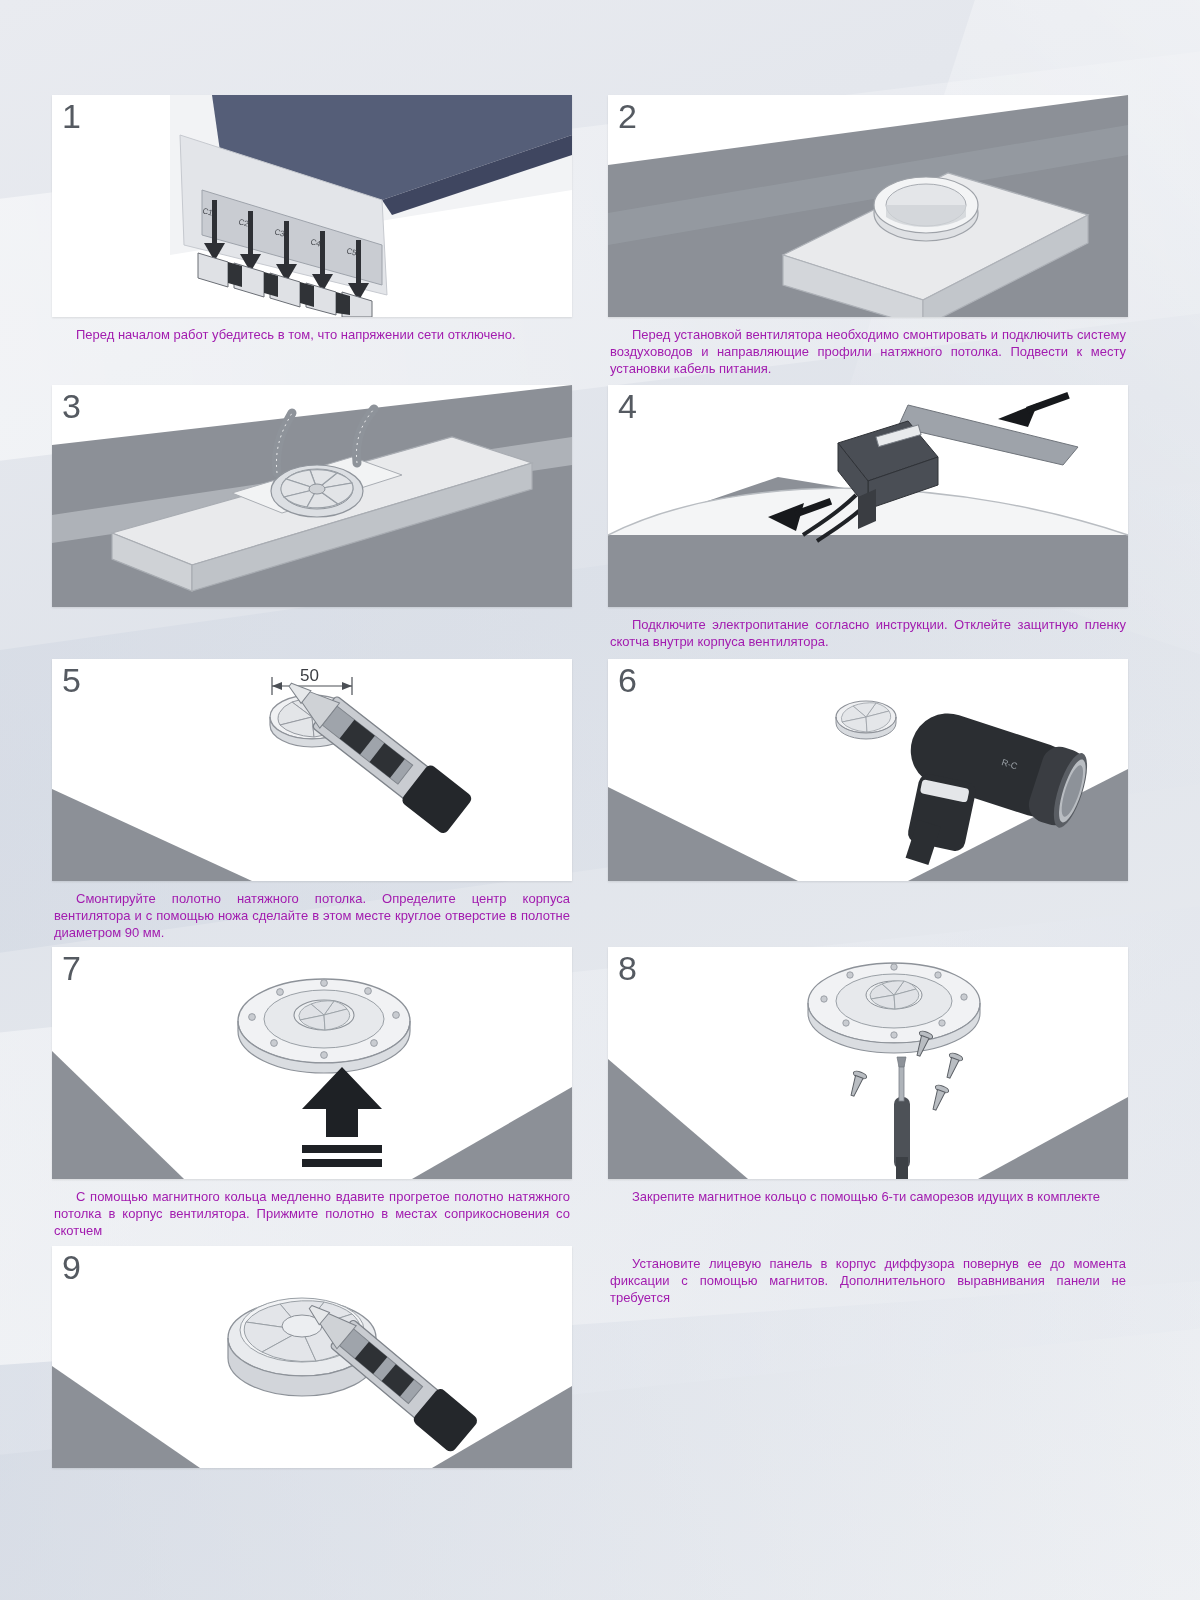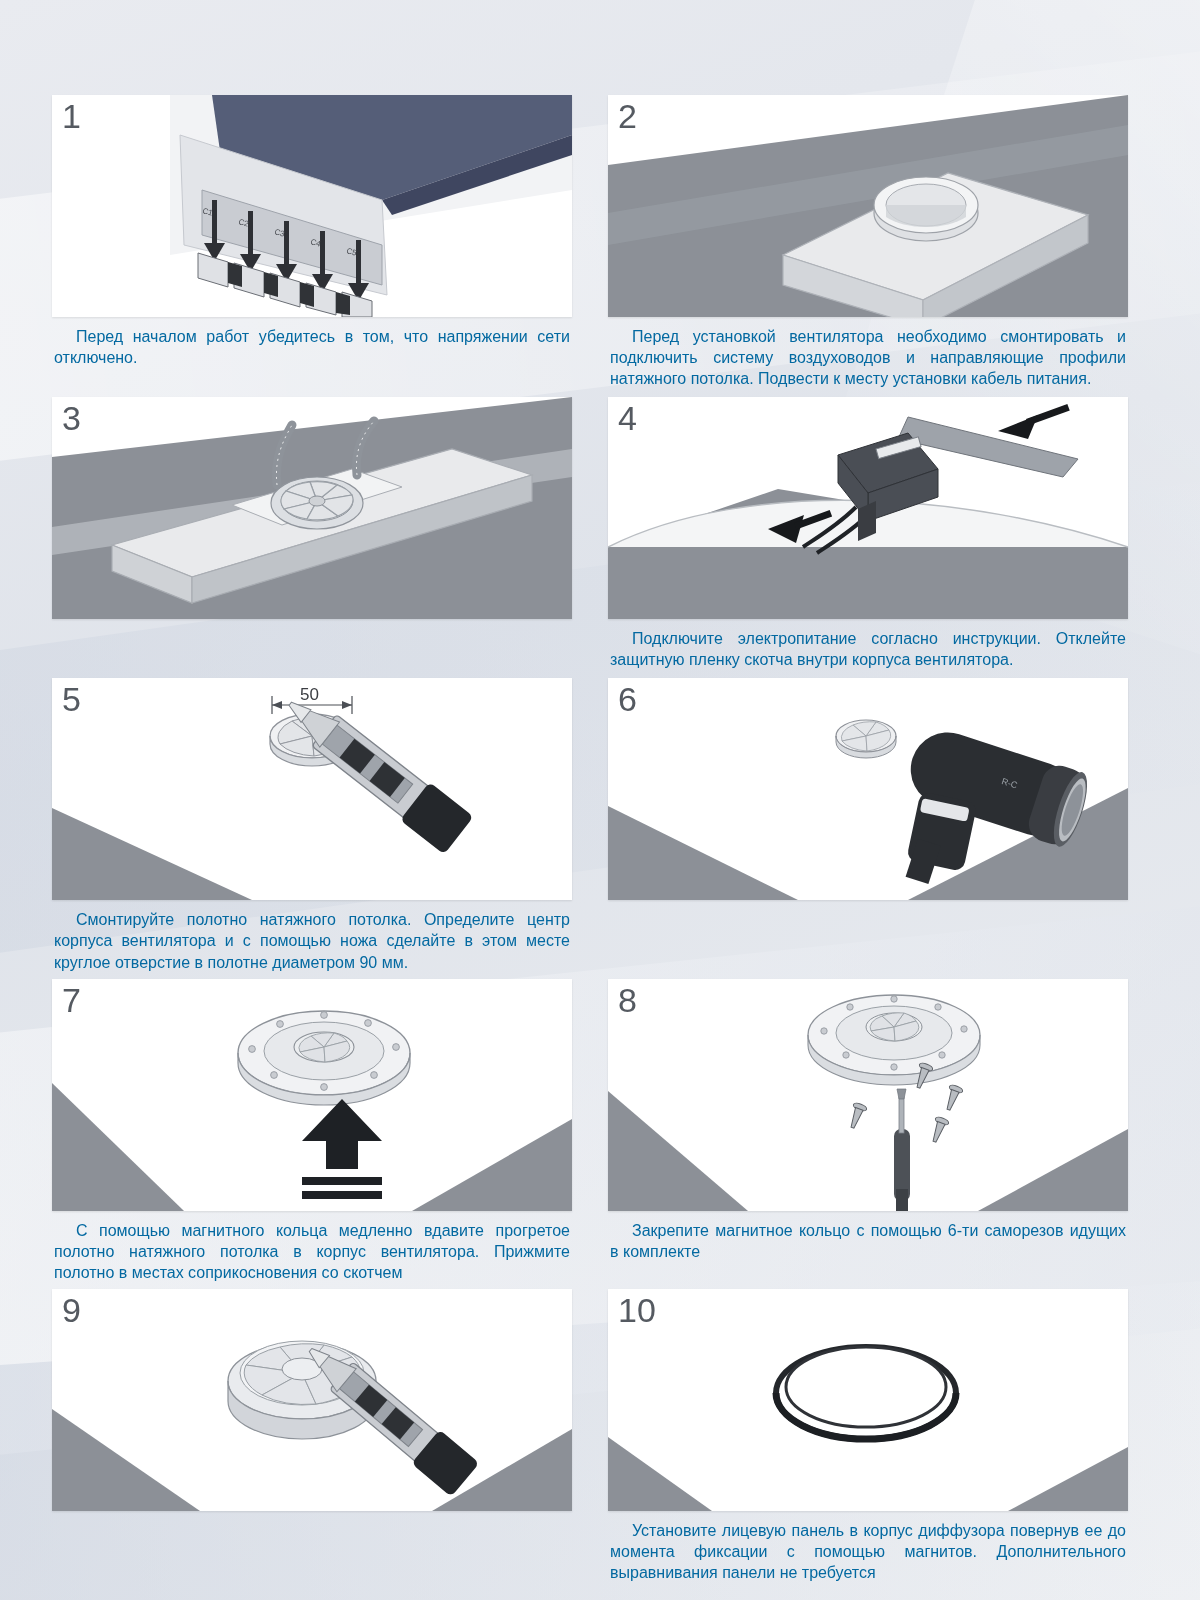--- a/index.html
+++ b/index.html
@@ -99,22 +99,22 @@
   .figure.tall { height: 232px; }
   .fignum {
     position: absolute;
     left: 10px; top: 2px;
     font-size: 34px;
     color: #555a61;
     font-weight: normal;
     z-index: 5;
   }
   .caption {
-    font-size: 16px;
-    color: #0369a1;
+    font-size: 13px;
+    color: #a21caf;
     line-height: 1.32;
     text-align: justify;
     padding: 9px 2px 0 2px;
     text-indent: 22px;
   }
   .svgwrap { position:absolute; inset:0; }
   svg { display: block; }
 </style>
 </head>
 <body>
@@ -498,31 +498,18 @@
                 <rect x="382" y="108" width="52" height="44" rx="6" fill="#24272b"></rect>
                 <polygon points="248,124 279,115 279,145 248,136" fill="#cfd2d6" stroke="#7e838a" stroke-width="1"></polygon>
                 <polygon points="232,128 250,122 250,138 232,132" fill="#e6e8ea" stroke="#7e838a" stroke-width="1"></polygon>
               </g>
             </svg>
           </div>
         </div>
       </div>
 
       <div class="col">
-        <div class="figure">
-          <div class="fignum">10</div>
-          <div class="svgwrap">
-            <svg width="520" height="222" viewBox="0 0 520 222">
-              <rect width="520" height="222" fill="#ffffff"></rect>
-              <polygon points="0,148 104,222 0,222" fill="#8c9097"></polygon>
-              <polygon points="400,222 520,158 520,222" fill="#8c9097"></polygon>
-              <ellipse cx="258" cy="104" rx="90" ry="46" fill="none" stroke="#24272b" stroke-width="6"></ellipse>
-              <ellipse cx="258" cy="98" rx="80" ry="40" fill="#ffffff" stroke="#2f3237" stroke-width="3"></ellipse>
-              <path d="M168,104 A90,46 0 0 0 348,104" fill="none" stroke="#1c1f23" stroke-width="7"></path>
-            </svg>
-          </div>
-        </div>
         <div class="caption">Установите лицевую панель в корпус диффузора повернув ее до момента фиксации с помощью магнитов. Дополнительного выравнивания панели не требуется</div>
       </div>
     </div>
 
   </div>
 </div>
 
 </body></html>

